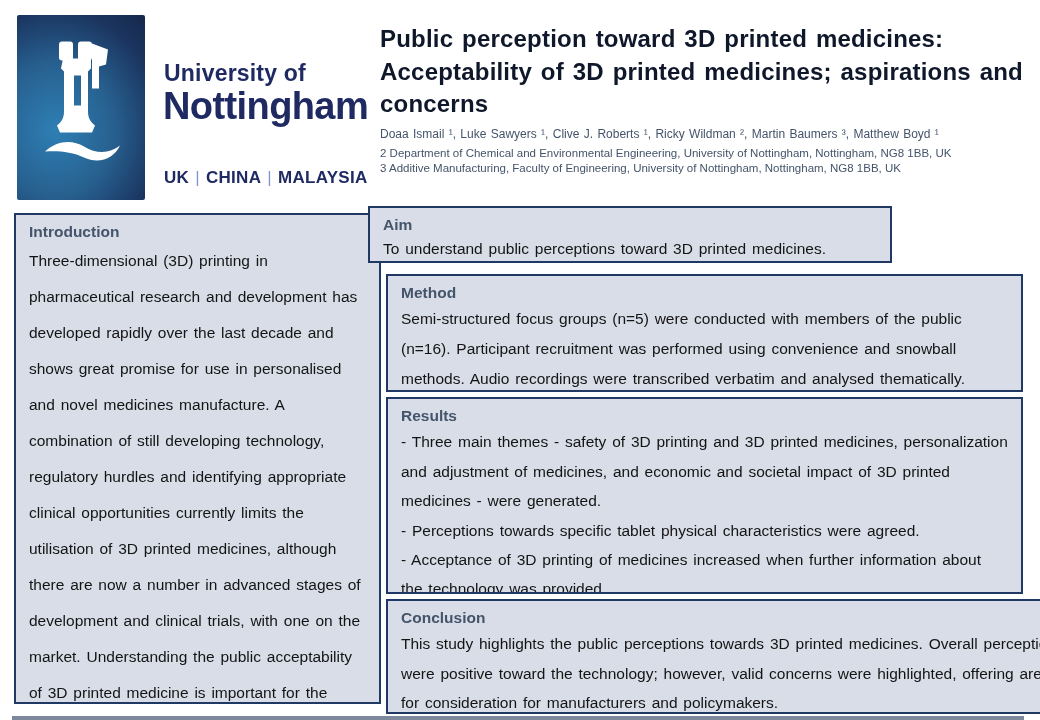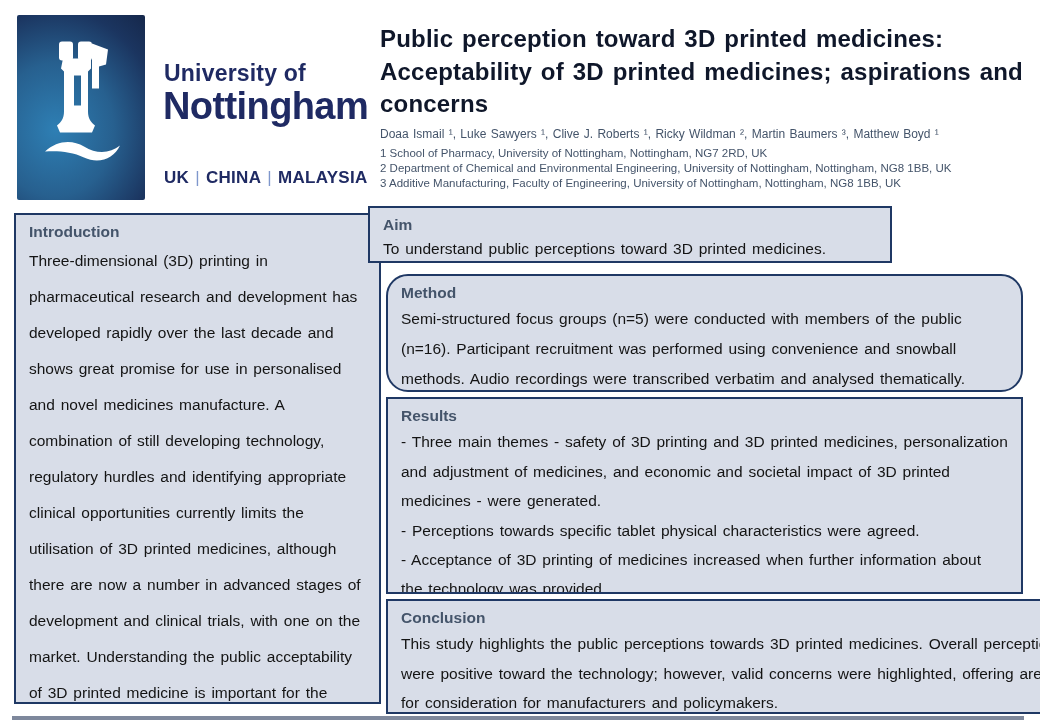--- a/index.html
+++ b/index.html
@@ -36,21 +36,21 @@
   .panel{
     position:absolute;background:#d8dde8;border:2px solid #1f3864;
     box-sizing:border-box;padding:5px 13px;overflow:hidden;
   }
   .panel h2{margin:0;font-size:15.5px;font-weight:bold;color:#44546a;line-height:1.5;}
   .panel .body{margin:0;font-size:15.5px;color:#141414;word-spacing:1.5px;}
   .panel-intro{left:14px;top:213px;width:367px;height:491px;}
   .panel-intro .body{line-height:2.32;}
   .panel-aim{left:368px;top:206px;width:524px;height:57px;}
   .panel-aim .body{line-height:1.7;}
-  .panel-method{left:386px;top:274px;width:637px;height:118px;border-radius:22px;}
+  .panel-method{left:386px;top:274px;width:637px;height:118px;}
   .panel-method .body{line-height:1.93;}
   .panel-results{left:386px;top:397px;width:637px;height:197px;}
   .panel-results .body{line-height:1.9;}
   .panel-conclusion{left:386px;top:599px;width:711px;height:115px;}
   .panel-conclusion .body{line-height:1.9;}
 
   .bottom-strip{position:absolute;left:12px;top:716px;width:1012px;height:4px;background:#7e889c;}
 </style>
 </head>
 <body>
@@ -77,21 +77,20 @@
   <div class="logo-text">
     <div class="uni-line1">University of</div>
     <div class="uni-line2">Nottingham</div>
     <div class="campuses"><span>UK</span><span class="sep">|</span><span>CHINA</span><span class="sep">|</span><span>MALAYSIA</span></div>
   </div>
 
   <div class="header-text">
     <h1 class="poster-title">Public perception toward 3D printed medicines: Acceptability of 3D printed medicines; aspirations and concerns</h1>
     <div class="authors">Doaa Ismail ¹, Luke Sawyers ¹, Clive J. Roberts ¹, Ricky Wildman ², Martin Baumers ³, Matthew Boyd ¹</div>
     <div class="affiliations">
-      <div>1 School of Pharmacy, University of Nottingham, Nottingham, NG7 2RD, UK</div>
       <div>2 Department of Chemical and Environmental Engineering, University of Nottingham, Nottingham, NG8 1BB, UK</div>
       <div>3 Additive Manufacturing, Faculty of Engineering, University of Nottingham, Nottingham, NG8 1BB, UK</div>
     </div>
   </div>
 
   <section class="panel panel-intro">
     <h2>Introduction</h2>
     <p class="body">Three-dimensional (3D) printing in pharmaceutical research and development has developed rapidly over the last decade and shows great promise for use in personalised and novel medicines manufacture. A combination of still developing technology, regulatory hurdles and identifying appropriate clinical opportunities currently limits the utilisation of 3D printed medicines, although there are now a number in advanced stages of development and clinical trials, with one on the market. Understanding the public acceptability of 3D printed medicine is important for the future of such personalised medicines. Here, we seek public perceptions on the potential for 3D printed medicines.</p>
   </section>
 

